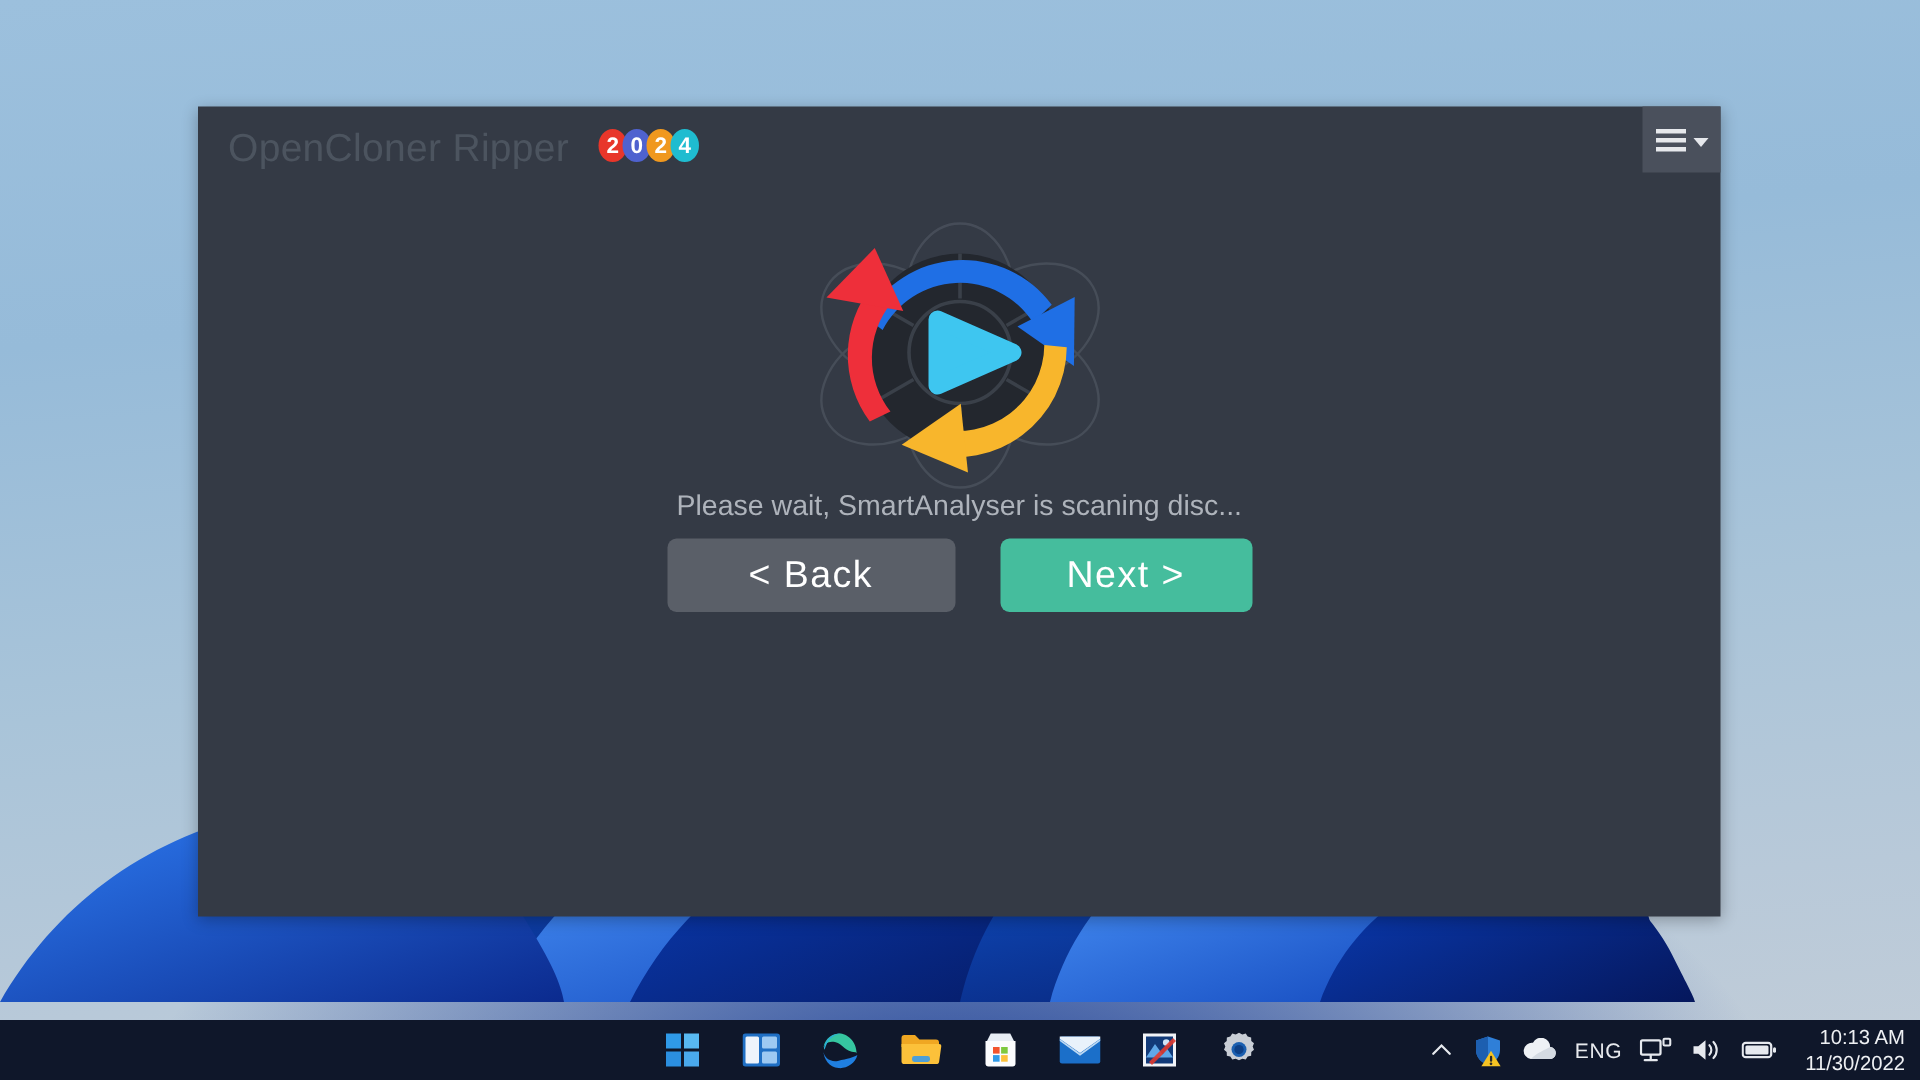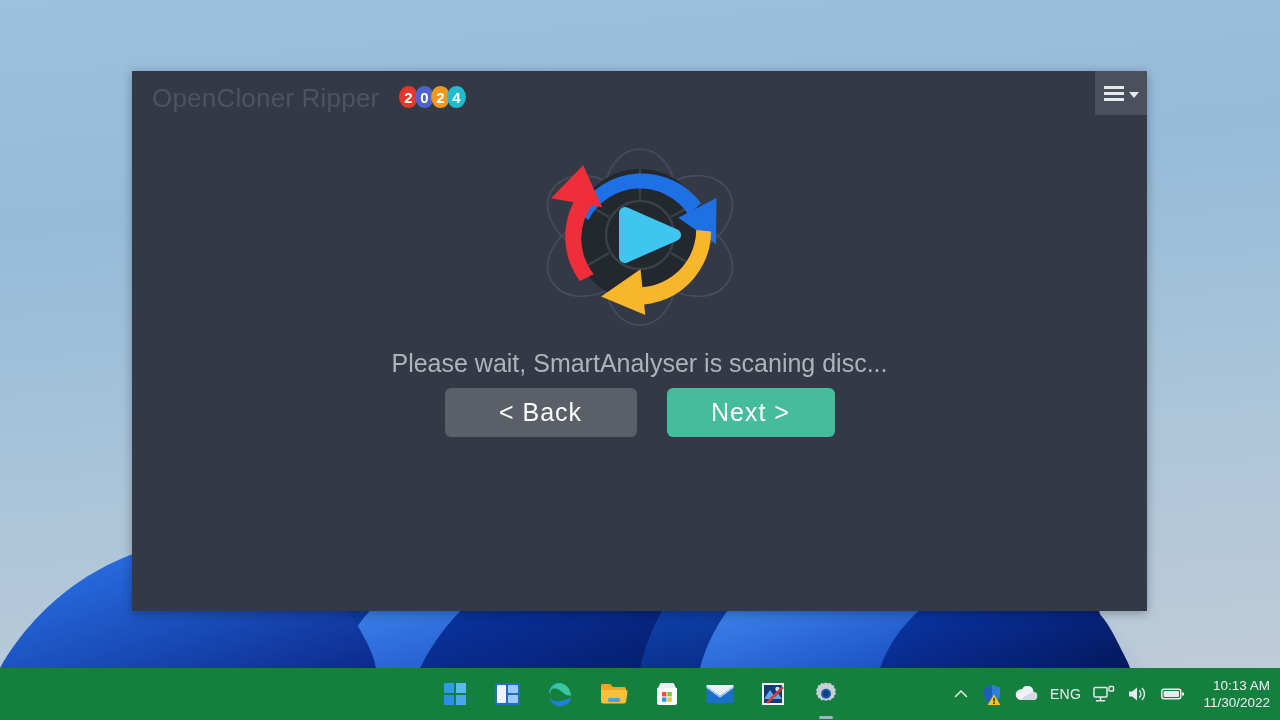--- a/index.html
+++ b/index.html
@@ -62,35 +62,35 @@
   #body-area {
     position:relative; width:100%; height:488px;
     display:flex; flex-direction:column; align-items:center;
   }
   #page-title {
     margin-top:28px;
     font-size:62px; font-weight:bold; color:#4b525e; letter-spacing:-1px;
   }
   #logo-wrap { margin-top:14px; width:250px; height:190px; position:relative; }
   #status-text {
-    margin-top:22px; font-size:25px; color:#aeb3bb; white-space:nowrap;
+    font-size:19px; color:#aeb3bb; white-space:nowrap;
   }
   #button-row { margin-top:10px; display:flex; gap:30px; align-items:flex-end; }
   .wiz-btn {
     border:none; border-radius:6px; color:#ffffff; cursor:pointer;
     font-family:"Liberation Sans", sans-serif; font-size:25px;
     letter-spacing:1px; height:49px; display:flex; align-items:center; justify-content:center;
   }
   #back-button { width:192px; background:#5a5f68; }
   #next-button { width:168px; background:#45bd9d; }
 
   
   #taskbar {
-    position:absolute; left:0; bottom:0; width:1280px; height:52px;
-    background:#15803d;
+    position:absolute; left:0; bottom:0; width:1280px; height:40px;
+    background:#0f172a;
     display:flex; align-items:center;padding-left:30px;
   }
   #taskbar-center {
     position:absolute; left:0; right:0; display:flex; justify-content:center;
     align-items:center; gap:25px;
   }
   .tb-icon {
     width:28px; height:28px; position:relative; cursor:pointer;
     display:flex; align-items:center; justify-content:center;
   }

